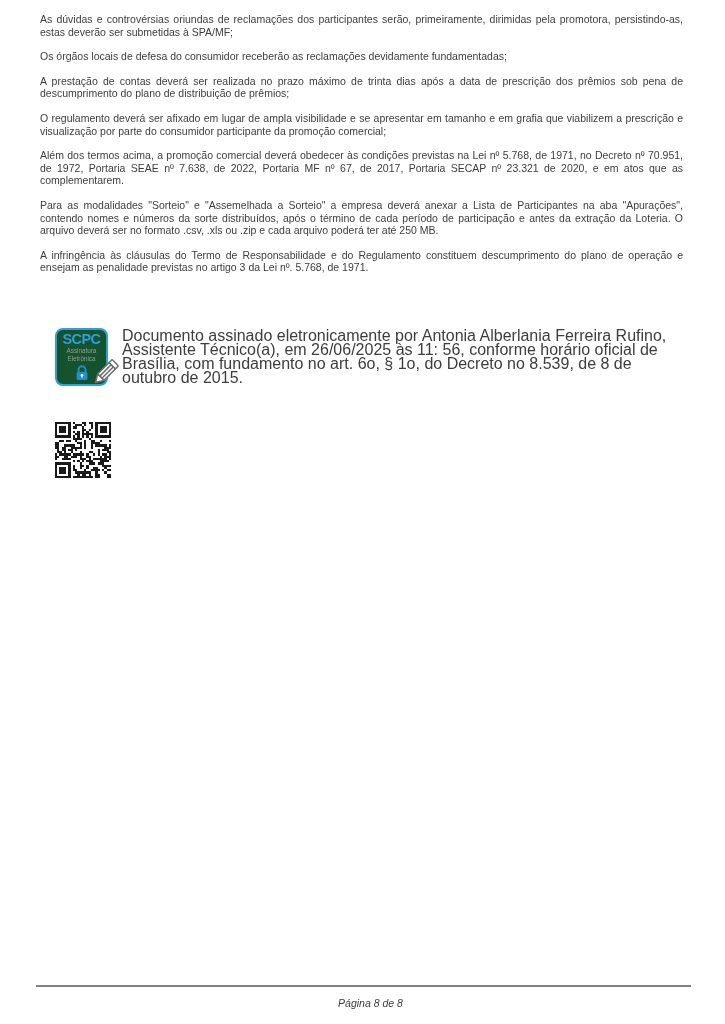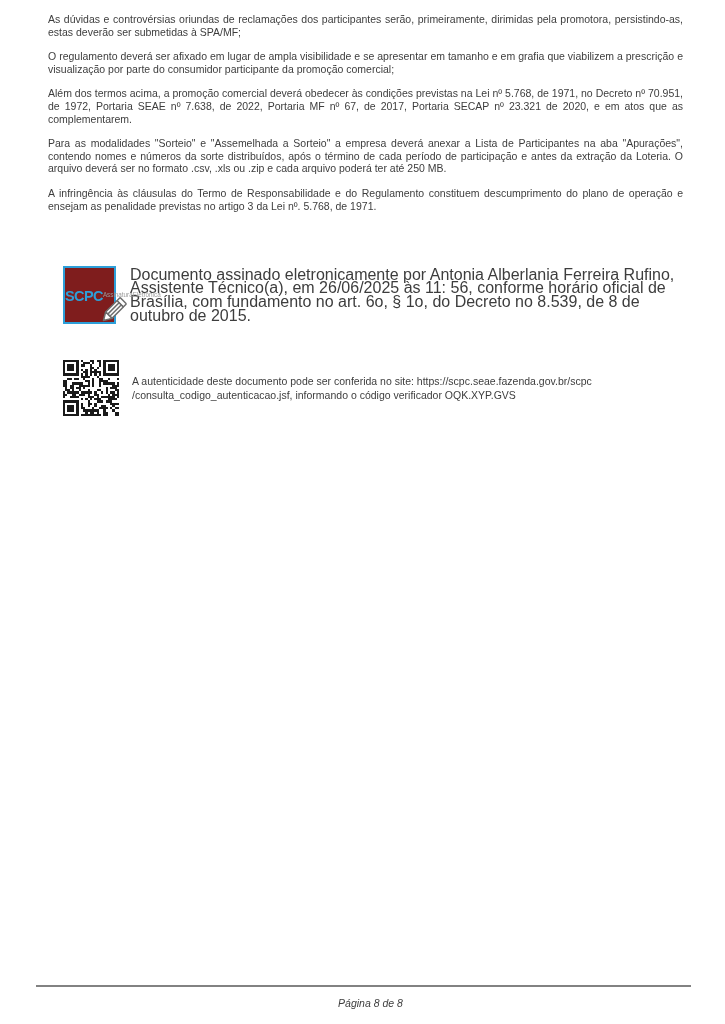--- a/index.html
+++ b/index.html
@@ -4,37 +4,37 @@
 <style>
   html, body { margin:0; padding:0; background:#ffffff; }
   .page {
     position:relative;
     width:725px; height:1024px;
     background:#ffffff;
     font-family:"Liberation Sans", sans-serif;
     color:#3d3d3d;
     overflow:hidden;
   }
-  .content { position:absolute; top:13px; left:40px; right:42px;margin-left:8px; }
+  .content { position:absolute; top:13px; left:40px; right:42px; }
   .para {
     margin:0 0 12px 0;
     font-size:10.5px;
     line-height:12.6px;
     text-align:justify;
     color:#3d3d3d;
   }
   
   .sig-row { margin-top:54px; margin-left:15px; display:flex; align-items:center; }
   .stamp {
     position:relative;
     width:49px; height:54px;
     border:2.5px solid #2d9fd9;
-    border-radius:0;
-    background:#7f1d1d;
-    display:flex; flex-direction:row; align-items:center;
+    border-radius:8px;
+    background:#14532d;
+    display:flex; flex-direction:column; align-items:center;
     flex-shrink:0;
   }
   .stamp-title {
     font-size:14.5px; font-weight:bold; color:#2d9fd9;
     letter-spacing:-0.6px; line-height:15px; margin-top:2px;
   }
   .stamp-sub { font-size:6.3px; color:#9a9a9a; line-height:7.6px; }
   .lock-svg { margin-top:3px; }
   .pencil-svg { position:absolute; right:-16px; bottom:-8px; }
   .sig-text {
@@ -61,20 +61,22 @@
     font-size:10.5px; font-style:italic; color:#3d3d3d;padding-left:16px;
   }
 </style>
 </head>
 <body>
 
 <div class="page">
   <div class="content">
 
     <p class="para">As dúvidas e controvérsias oriundas de reclamações dos participantes serão, primeiramente, dirimidas pela promotora, persistindo-as, estas deverão ser submetidas à SPA/MF;</p>
+    <p class="para">Os órgãos locais de defesa do consumidor receberão as reclamações devidamente fundamentadas;</p>
+    <p class="para">A prestação de contas deverá ser realizada no prazo máximo de trinta dias após a data de prescrição dos prêmios sob pena de descumprimento do plano de distribuição de prêmios;</p>
     <p class="para">O regulamento deverá ser afixado em lugar de ampla visibilidade e se apresentar em tamanho e em grafia que viabilizem a prescrição e visualização por parte do consumidor participante da promoção comercial;</p>
     <p class="para">Além dos termos acima, a promoção comercial deverá obedecer às condições previstas na Lei nº 5.768, de 1971, no Decreto nº 70.951, de 1972, Portaria SEAE nº 7.638, de 2022, Portaria MF nº 67, de 2017, Portaria SECAP nº 23.321 de 2020, e em atos que as complementarem.</p>
     <p class="para">Para as modalidades "Sorteio" e "Assemelhada a Sorteio" a empresa deverá anexar a Lista de Participantes na aba "Apurações", contendo nomes e números da sorte distribuídos, após o término de cada período de participação e antes da extração da Loteria. O arquivo deverá ser no formato .csv, .xls ou .zip e cada arquivo poderá ter até 250 MB.</p>
     <p class="para">A infringência às cláusulas do Termo de Responsabilidade e do Regulamento constituem descumprimento do plano de operação e ensejam as penalidade previstas no artigo 3 da Lei nº. 5.768, de 1971.</p>
 
     <div class="sig-row">
       <div class="stamp">
         <div class="stamp-title">SCPC</div>
         <div class="stamp-sub">Assinatura</div>
         <div class="stamp-sub">Eletrônica</div>
@@ -418,20 +420,19 @@
           <rect x="26.88" y="53.76" width="2.24" height="2.24" fill="#1a1a1a"></rect>
           <rect x="29.12" y="53.76" width="2.24" height="2.24" fill="#1a1a1a"></rect>
           <rect x="31.36" y="53.76" width="2.24" height="2.24" fill="#1a1a1a"></rect>
           <rect x="33.60" y="53.76" width="2.24" height="2.24" fill="#1a1a1a"></rect>
           <rect x="35.84" y="53.76" width="2.24" height="2.24" fill="#1a1a1a"></rect>
           <rect x="40.32" y="53.76" width="2.24" height="2.24" fill="#1a1a1a"></rect>
           <rect x="42.56" y="53.76" width="2.24" height="2.24" fill="#1a1a1a"></rect>
           <rect x="51.52" y="53.76" width="2.24" height="2.24" fill="#1a1a1a"></rect>
           <rect x="53.76" y="53.76" width="2.24" height="2.24" fill="#1a1a1a"></rect>
         </svg>
-      <p class="qr-text">A autenticidade deste documento pode ser conferida no site: https://scpc.seae.fazenda.gov.br/scpc /consulta_codigo_autenticacao.jsf, informando o código verificador OQK.XYP.GVS</p>
     </div>
 
   </div>
 
   <div class="footer-line"></div>
   <div class="footer-page">Página 8 de 8</div>
 </div>
 
 </body></html>

